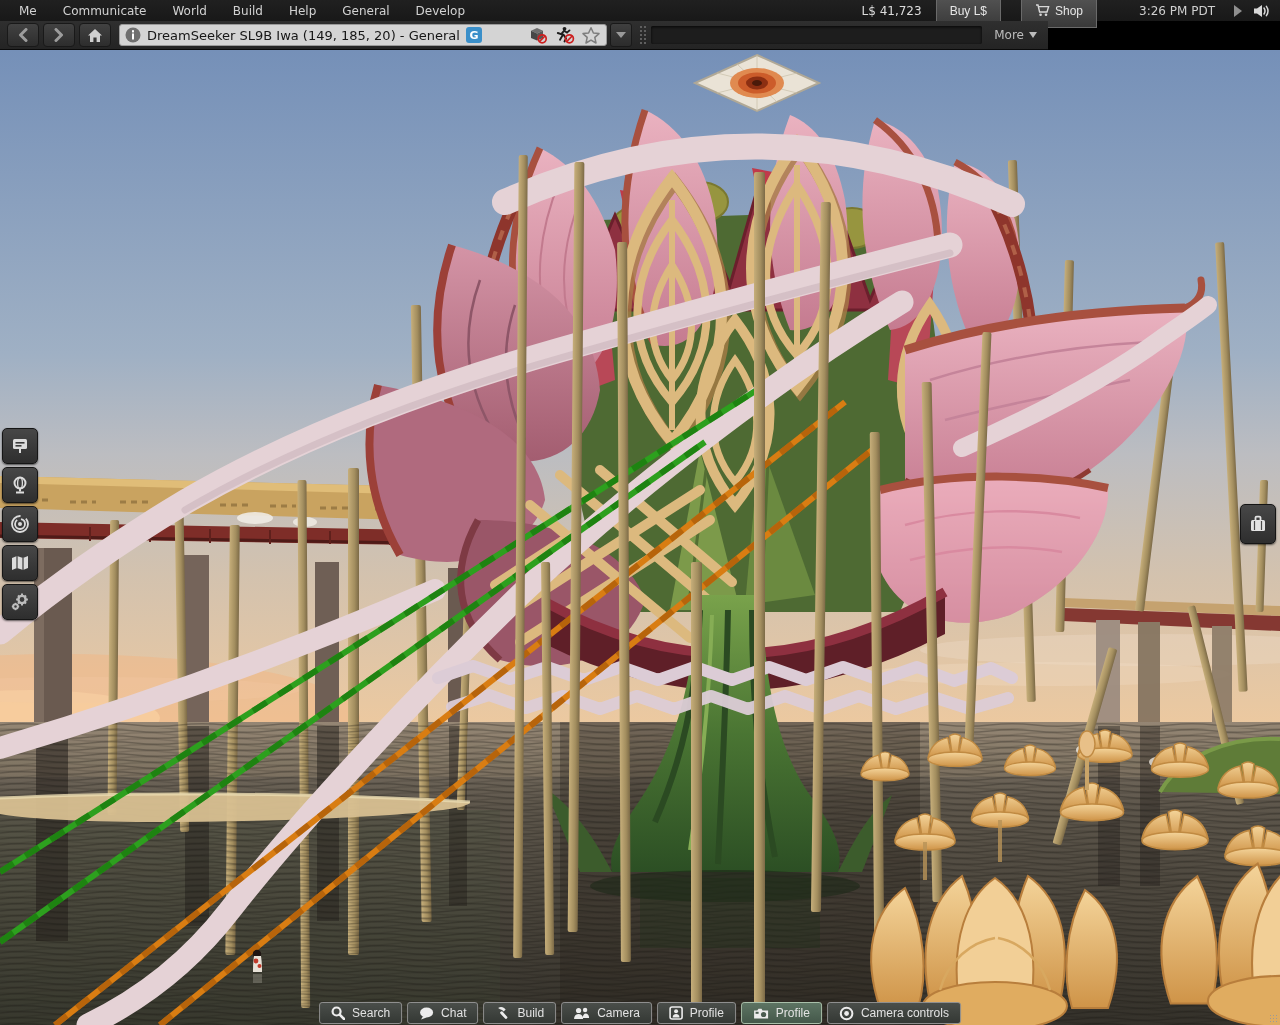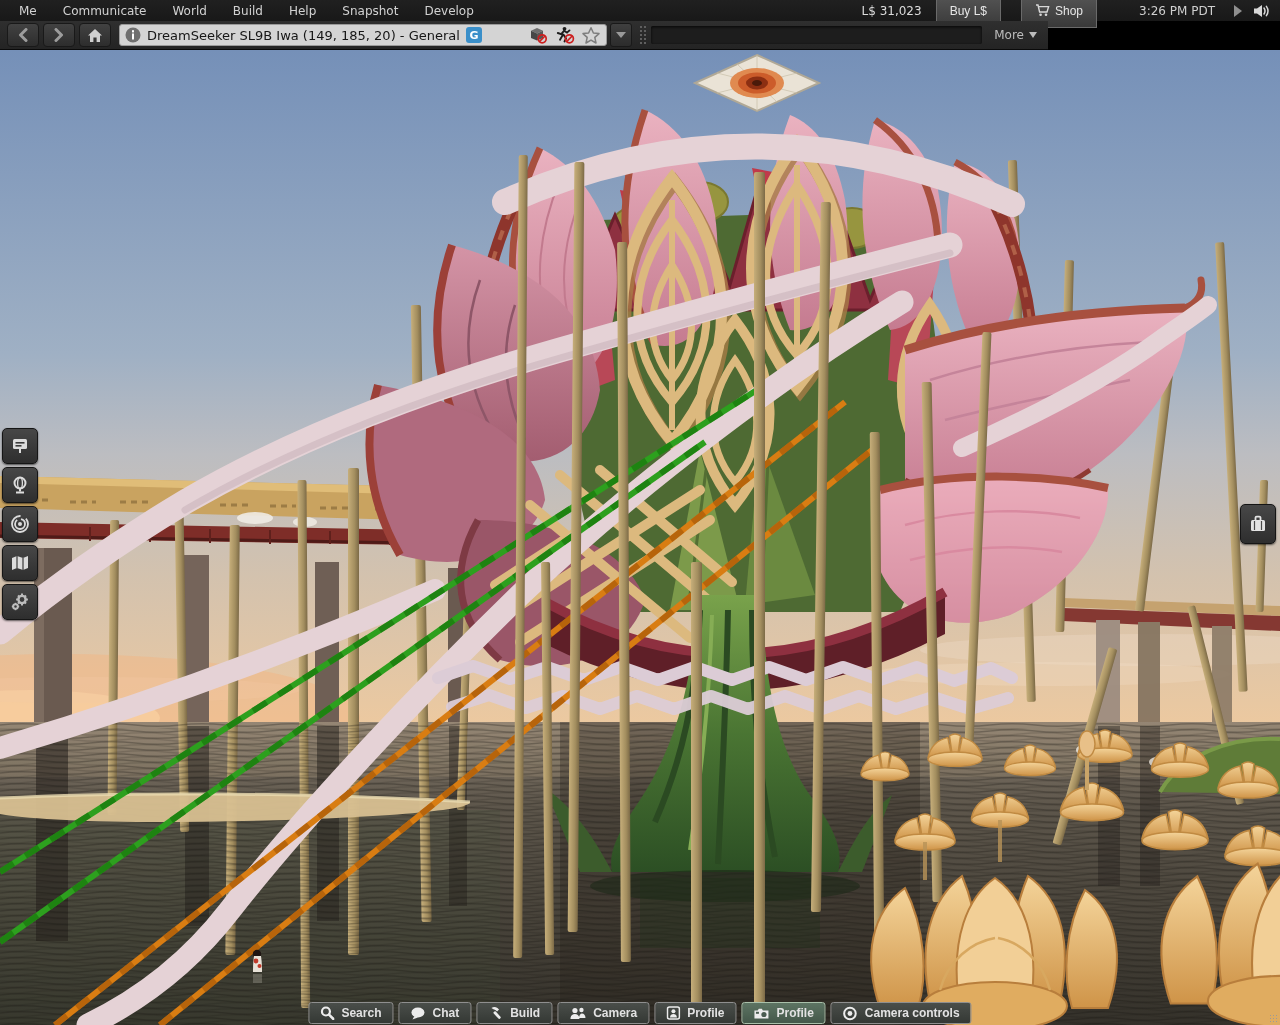--- a/index.html
+++ b/index.html
@@ -64,40 +64,40 @@
     background:linear-gradient(#474747,#2e2e2e); box-shadow:0 1px 2px rgba(0,0,0,.6);
     display:flex; align-items:center; justify-content:center; }
   .right-dock { position:absolute; right:4px; top:504px; z-index:30; }
   .right-dock .dock-btn { width:36px; height:40px; }
 
   
   .bottom-toolbar { position:absolute; bottom:1px; left:50%; transform:translateX(-50%);
     display:flex; gap:5px; z-index:30; }
   .tb-btn { height:22px; border-radius:3px; border:1px solid #8f8f8f;
     background:linear-gradient(#4a4e4a,#343834); color:#e2e2e2; font-size:12px;
-    display:flex; align-items:center; gap:7px; padding:0 11px; white-space:nowrap;font-weight:bold; }
+    display:flex; align-items:center; gap:7px; padding:0 11px; white-space:nowrap; }
   .tb-btn.active { background:linear-gradient(#5d7463,#44584a); border-color:#a9c0aa; }
 
   .resize-grip { position:absolute; right:2px; bottom:2px; width:9px; height:9px; z-index:31;
     background-image:radial-gradient(#9a9a9a 0.8px, transparent 1px); background-size:3px 3px; }
 </style>
 </head>
 <body>
 
 <div class="menu-bar">
   <span class="menu-item">Me</span>
   <span class="menu-item">Communicate</span>
   <span class="menu-item">World</span>
   <span class="menu-item">Build</span>
   <span class="menu-item">Help</span>
-  <span class="menu-item">Snapshot</span>
+  <span class="menu-item">General</span>
   <span class="menu-item">Develop</span>
 
   <div class="status-right">
-    <span class="balance">L$ 31,023</span>
+    <span class="balance">L$ 41,723</span>
     <button class="chip-btn">
       <span>Buy L$</span>
     </button>
     <button class="chip-btn">
       <svg width="15" height="13" viewBox="0 0 15 13">
         <path d="M1,1 h2 l1.6,7 h7.4 l1.6,-5.4 H4" fill="none" stroke="#d8d8d8" stroke-width="1.4"></path>
         <circle cx="5.6" cy="10.8" r="1.3" fill="#d8d8d8"></circle>
         <circle cx="11" cy="10.8" r="1.3" fill="#d8d8d8"></circle>
       </svg>
       <span>Shop</span>

